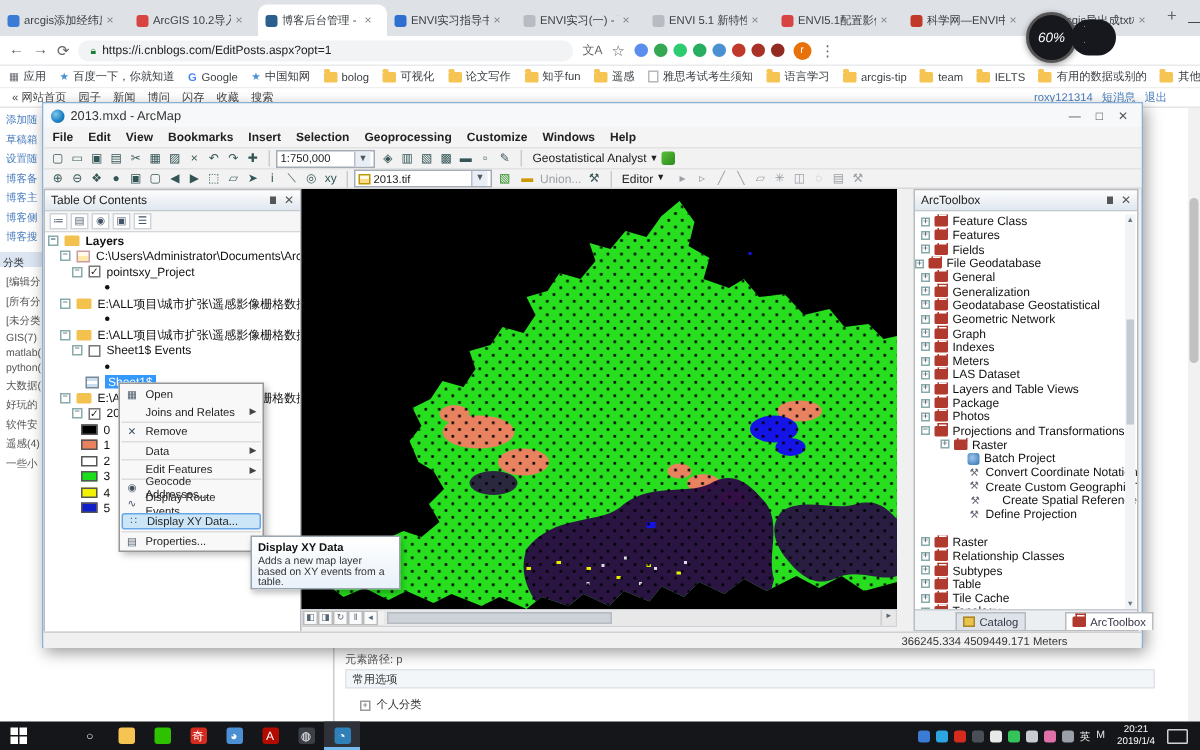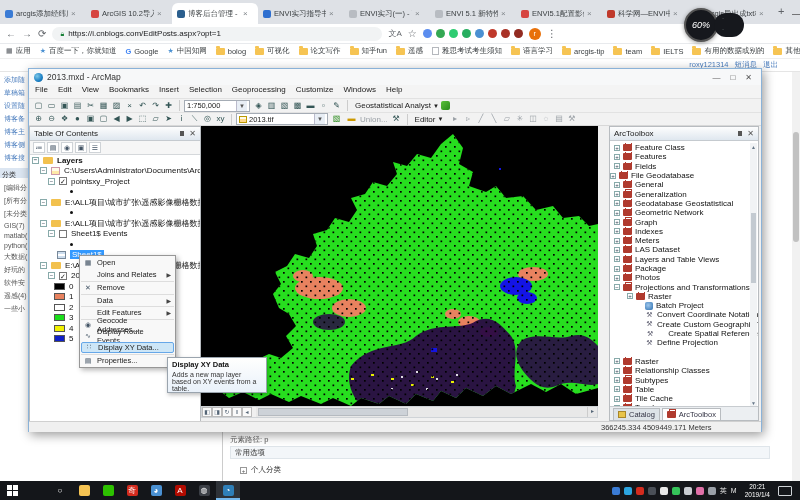--- a/index.html
+++ b/index.html
@@ -42,21 +42,21 @@
   #bscroll{position:absolute;right:0;top:72px;width:8px;height:409px;background:#f1f1f1;}
   #bscroll .thumb{position:absolute;left:1px;top:60px;width:6px;height:110px;background:#c1c1c1;border-radius:3px;}
   #speedwidget{position:absolute;left:684px;top:8px;z-index:90;display:flex;align-items:center;font-style:italic;}
   #speedcircle{width:34px;height:34px;border-radius:50%;background:#16181d;border:2px solid #555;color:#fff;font-size:9px;line-height:30px;text-align:center;box-shadow:0 1px 4px rgba(0,0,0,.4);}
   #speedcap{width:30px;height:24px;border-radius:12px;background:#16181d;margin-left:-4px;color:#9aa;font-size:6px;line-height:11px;padding-left:8px;}
   
   #arcmap{position:absolute;left:28px;top:68px;width:734px;height:364px;background:#f0f0f0;border:1px solid #8ab2d8;box-shadow:2px 3px 10px rgba(0,0,0,.4);z-index:10;}
   #amtitle{position:absolute;left:0;top:0;width:100%;height:16px;background:#f7f8f9;display:flex;align-items:center;padding:0 5px;gap:4px;font-size:8.5px;color:#333;}
   #amtitle .ctl{margin-left:auto;display:flex;gap:10px;color:#555;font-size:8px;padding-right:4px;}
   #globeic{width:9px;height:9px;border-radius:50%;background:radial-gradient(circle at 35% 35%,#7ec8e8,#1b7fc4 60%,#0a5a96);}
-  #ammenu{position:absolute;left:0;top:16px;width:100%;height:13px;background:#f4f4f4;display:flex;align-items:flex-start;padding:0 6px;gap:10px;font-size:8px;color:#222;}
+  #ammenu{position:absolute;left:0;top:16px;width:100%;height:13px;background:#f4f4f4;display:flex;align-items:center;padding:0 6px;gap:10px;font-size:8px;color:#222;font-weight:bold;}
   .tbrow{position:absolute;left:0;width:100%;height:14px;background:#f2f2f2;border-top:1px solid #e2e2e2;display:flex;align-items:center;padding:0 3px;gap:2px;font-size:8px;color:#444;}
   #amtb1{top:29px;}#amtb2{top:43px;border-bottom:1px solid #d8d8d8;}
   .tic{width:13px;height:12px;font-size:8px;line-height:12px;color:#355;text-align:center;}
   .tsep{width:1px;height:11px;background:#ccc;margin:0 2px;}
   .combo{height:12px;background:#fff;border:1px solid #a5acb5;font-size:7.5px;color:#222;display:flex;align-items:center;padding:0 2px;gap:2px;}
   .combo .da{margin-left:auto;font-size:6px;color:#555;background:#e8eef5;height:100%;display:flex;align-items:center;padding:0 2px;border-left:1px solid #bbc;}
   .tbdrop{font-size:8px;color:#222;display:flex;align-items:center;gap:2px;padding:0 3px;}
   .gray{color:#9aa0a6;}
   
   .panel{position:absolute;top:57px;background:#f0f0f0;border:1px solid #b8bcc0;}
@@ -91,21 +91,21 @@
   .xrow .exp{width:6px;height:6px;line-height:4px;flex:0 0 6px;}
   .tbxic{width:9px;height:7px;background:#b03a2e;border-radius:1px;position:relative;flex:0 0 9px;}
   .tbxic::before{content:"";position:absolute;left:2px;top:-2px;width:5px;height:2px;border:1px solid #b03a2e;border-bottom:none;}
   .toolic{color:#667;font-size:7px;flex:0 0 9px;text-align:center;}
   .batchic{width:8px;height:8px;background:radial-gradient(circle at 40% 40%,#9ec7ec,#2c6fb0);border-radius:2px;flex:0 0 8px;}
   .xsel{outline:1px dotted #777;background:#f2f2f2;}
   #tbxscroll{position:absolute;right:1px;top:16px;width:7px;height:264px;background:#f1f3f5;}
   #tbxscroll i{position:absolute;left:0;width:7px;height:8px;font-size:5px;font-style:normal;text-align:center;color:#678;line-height:8px;}
   #tbxscroll .th{position:absolute;left:1px;top:70px;width:5px;height:70px;background:#c3cad1;}
   #tbxtabs{position:absolute;left:0;bottom:0;width:100%;height:14px;background:#eceff2;border-top:1px solid #c8ccd0;display:flex;align-items:flex-end;padding-left:3px;gap:2px;font-size:7.5px;}
-  .ptab{height:12px;border:1px solid #b8bcc0;border-bottom:none;background:#dde3e8;display:flex;align-items:center;gap:3px;padding:0 4px;color:#334;}
+  .ptab{height:12px;border:1px solid #b8bcc0;border-bottom:none;background:#dde3e8;display:flex;align-items:center;gap:3px;padding:0 4px;color:#334;margin-left:24px;}
   .ptab.on{background:#fff;}
   .catic{width:8px;height:7px;background:#e8c44a;border:1px solid #a8862a;}
   #amstatus{position:absolute;left:0;top:352px;width:100%;height:11px;background:#f0f0f0;border-top:1px solid #d0d0d0;font-size:7.5px;color:#333;}
   #amstatus span{position:absolute;left:572px;top:1px;}
   
   #ctxmenu{position:absolute;left:50px;top:186px;width:97px;background:#f8f8f8;border:1px solid #979797;box-shadow:2px 2px 5px rgba(0,0,0,.3);z-index:50;padding:1px;}
   .mi{height:11.5px;display:flex;align-items:center;gap:4px;font-size:7.5px;color:#222;padding:0 3px 0 2px;position:relative;}
   .mi .ic{width:10px;flex:0 0 10px;text-align:center;font-size:7px;color:#456;}
   .mi .ar{margin-left:auto;font-size:6px;color:#444;}
   .mi.hl{background:#cde6f7;border:1px solid #66a7e8;border-radius:2px;}
@@ -294,20 +294,30 @@
           <span>有用的数据或别的</span>
         </span>
       </div>
     <span id="otherbk">
         <span class="fold"></span>
         <span>其他书签</span>
       </span>
   </div>
 
   <div id="sitenav">
+    <div style="display:flex;gap:8px;">
+
+    <span>« 网站首页</span>
+        <span>园子</span>
+        <span>新闻</span>
+        <span>博问</span>
+        <span>闪存</span>
+        <span>收藏</span>
+        <span>搜索</span>
+      </div>
     <span class="usr">
       <span>roxy121314</span>
       <span>短消息</span>
       <span>退出</span>
     </span>
   </div>
 
   <div id="pageleft">
     <div>
 

